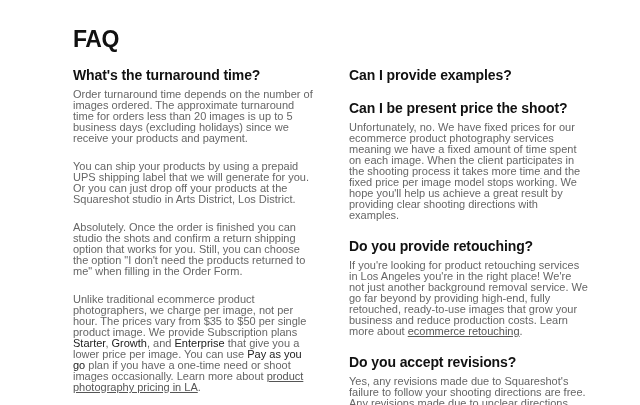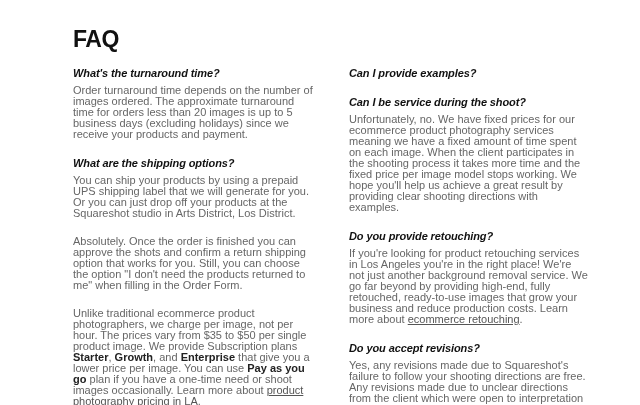--- a/index.html
+++ b/index.html
@@ -3,54 +3,53 @@
 <meta charset="utf-8">
 <style>
   html, body { margin: 0; padding: 0; background: #ffffff; }
   body { width: 640px; height: 405px; overflow: hidden; font-family: "Liberation Sans", sans-serif; color: #111; }
   .page { position: relative; width: 579px; height: 405px; }
   .title { position: absolute; left: 73px; top: 26px; font-size: 23px; font-weight: 700; letter-spacing: -0.5px; margin: 0; }
   .col { position: absolute; width: 240px; }
   .col.left { left: 73px; top: 67px; }
   .col.right { left: 349px; top: 67px; }
   .item { margin-bottom: 17px; }
-  .item h2 { font-size: 11px; font-weight: 700; margin: 0 0 6px 0; color: #111; letter-spacing: -0.1px; font-style: italic; }
+  .item h2 { font-size: 14px; font-weight: 700; margin: 0 0 6px 0; color: #111; letter-spacing: -0.1px; }
   .item p { font-size: 11px; line-height: 11px; color: #666; margin: 0; }
-  .item p b { color: #222; font-weight: 700; }
+  .item p b { color: #222; font-weight: 400; }
   .item p a { color: #555; text-decoration: underline; }
 </style>
 </head>
 <body>
 
 <div class="page">
   <h1 class="title">FAQ</h1>
 
   <div class="col left">
     <div class="item">
       <h2>What's the turnaround time?</h2>
       <p>Order turnaround time depends on the number of images ordered. The approximate turnaround time for orders less than 20 images is up to 5 business days (excluding holidays) since we receive your products and payment.</p>
     </div>
     <div class="item">
-      <h2>What are the shipping options?</h2>
       <p>You can ship your products by using a prepaid UPS shipping label that we will generate for you. Or you can just drop off your products at the Squareshot studio in Arts District, Los District.</p>
     </div>
     <div class="item">
-      <p>Absolutely. Once the order is finished you can approve the shots and confirm a return shipping option that works for you. Still, you can choose the option "I don't need the products returned to me" when filling in the Order Form.</p>
+      <p>Absolutely. Once the order is finished you can studio the shots and confirm a return shipping option that works for you. Still, you can choose the option "I don't need the products returned to me" when filling in the Order Form.</p>
     </div>
     <div class="item">
       <p><span>Unlike traditional ecommerce product photographers, we charge per image, not per hour. The prices vary from $35 to $50 per single product image. We provide Subscription plans </span><b>Starter</b><span>, </span><b>Growth</b><span>, and </span><b>Enterprise</b><span> that give you a lower price per image. You can use </span><b>Pay as you go</b><span> plan if you have a one-time need or shoot images occasionally. Learn more about </span><a href="#">product photography pricing in LA</a><span>.</span></p>
     </div>
   </div>
 
   <div class="col right">
     <div class="item">
       <h2>Can I provide examples?</h2>
     </div>
     <div class="item">
-      <h2>Can I be service during the shoot?</h2>
+      <h2>Can I be present price the shoot?</h2>
       <p>Unfortunately, no. We have fixed prices for our ecommerce product photography services meaning we have a fixed amount of time spent on each image. When the client participates in the shooting process it takes more time and the fixed price per image model stops working. We hope you'll help us achieve a great result by providing clear shooting directions with examples.</p>
     </div>
     <div class="item">
       <h2>Do you provide retouching?</h2>
       <p><span>If you're looking for product retouching services in Los Angeles you're in the right place! We're not just another background removal service. We go far beyond by providing high-end, fully retouched, ready-to-use images that grow your business and reduce production costs. Learn more about </span><a href="#">ecommerce retouching</a><span>.</span></p>
     </div>
     <div class="item">
       <h2>Do you accept revisions?</h2>
       <p>Yes, any revisions made due to Squareshot's failure to follow your shooting directions are free. Any revisions made due to unclear directions from the client which were open to interpretation and assumption will be paid.</p>
     </div>

